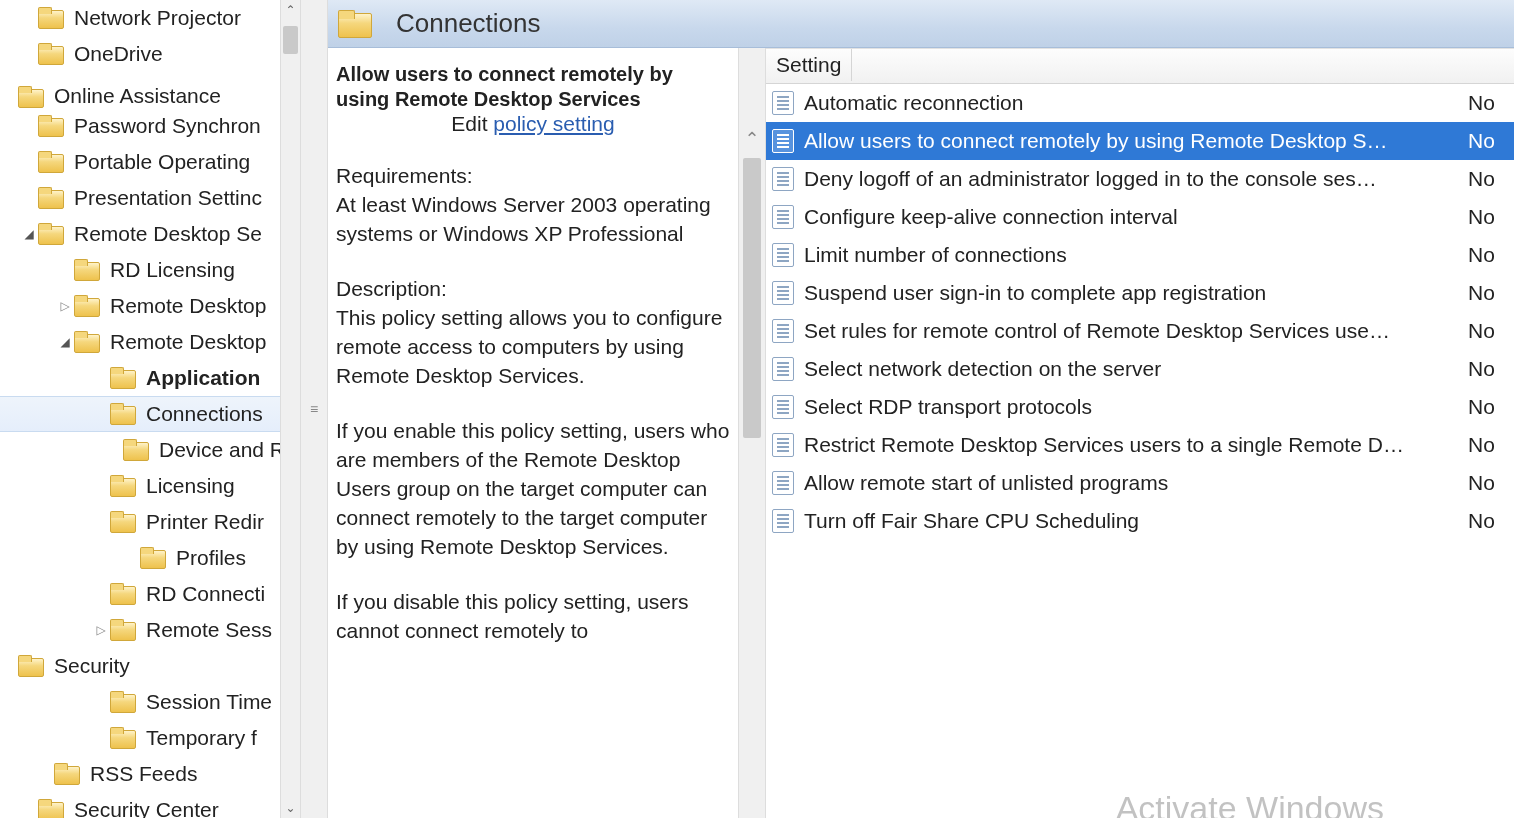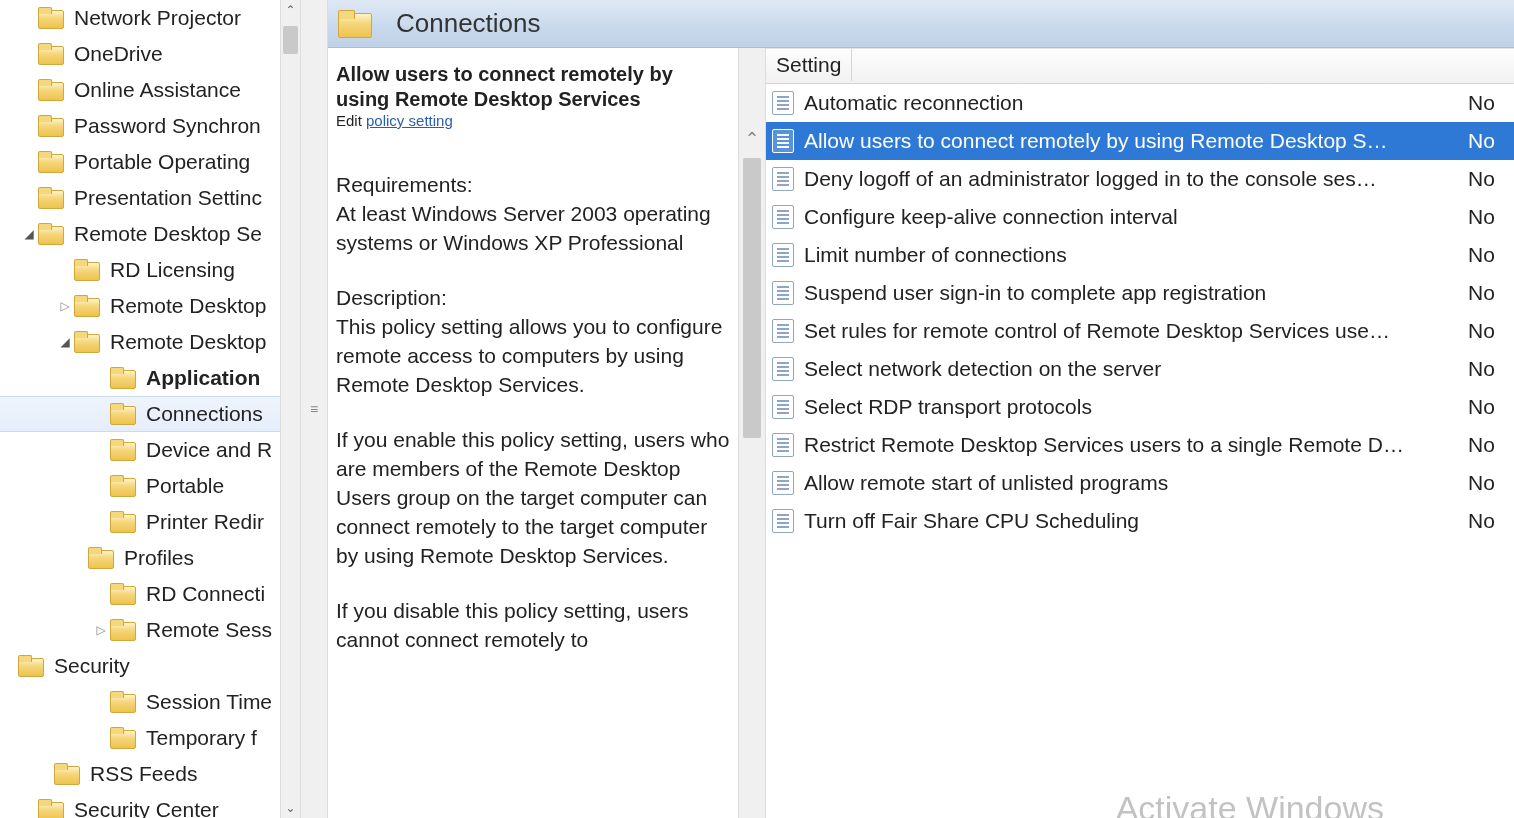--- a/index.html
+++ b/index.html
@@ -119,21 +119,21 @@
   .desc-panel {
     padding: 14px 8px 10px 8px;
     background: #fff;
     overflow: hidden;
   }
   .desc-title {
     font-weight: 700;
     font-size: 20px;
     line-height: 1.25;
   }
-  .desc-edit { margin-bottom: 42px; font-size:15px; }
+  .desc-edit { margin-bottom: 26px; font-size:21px;text-align:center; }
   .desc-edit a { color: #2a5db0; text-decoration: underline; }
   .desc-block { font-size: 21px; line-height: 1.38; margin-bottom: 26px; }
   .desc-label { }
   .desc-text { }
 
   .mid-scroll {
     background: #f0f0f0;
     border-left: 1px solid #ddd;
     border-right: 1px solid #ddd;
     position: relative;
@@ -253,21 +253,21 @@
         <div class="tree-node" style="padding-left: 20px;">
           <span class="expander"></span>
           <span class="folder-icon"></span>
           <span>Network Projector</span>
         </div>
         <div class="tree-node" style="padding-left: 20px;">
           <span class="expander"></span>
           <span class="folder-icon"></span>
           <span>OneDrive</span>
         </div>
-        <div class="tree-node" style="padding-left: 20px;">
+        <div class="tree-node" style=" align-items: flex-end;">
           <span class="expander"></span>
           <span class="folder-icon"></span>
           <span>Online Assistance</span>
         </div>
         <div class="tree-node" style="padding-left: 20px;">
           <span class="expander"></span>
           <span class="folder-icon"></span>
           <span>Password Synchron</span>
         </div>
         <div class="tree-node" style="padding-left: 20px;">
@@ -303,36 +303,36 @@
         <div class="tree-node" style="padding-left: 92px; font-weight: bold;">
           <span class="expander"></span>
           <span class="folder-icon"></span>
           <span>Application</span>
         </div>
         <div class="tree-node selected" style="padding-left: 92px;">
           <span class="expander"></span>
           <span class="folder-icon"></span>
           <span>Connections</span>
         </div>
+        <div class="tree-node" style="padding-left: 92px; justify-content: center;">
+          <span class="expander"></span>
+          <span class="folder-icon"></span>
+          <span>Device and R</span>
+        </div>
         <div class="tree-node" style="padding-left: 92px;">
           <span class="expander"></span>
           <span class="folder-icon"></span>
-          <span>Device and R</span>
+          <span>Licensing</span>
         </div>
         <div class="tree-node" style="padding-left: 92px;">
           <span class="expander"></span>
           <span class="folder-icon"></span>
-          <span>Portable</span>
-        </div>
-        <div class="tree-node" style="padding-left: 92px;">
-          <span class="expander"></span>
-          <span class="folder-icon"></span>
           <span>Printer Redir</span>
         </div>
-        <div class="tree-node" style="padding-left: 70px;">
+        <div class="tree-node" style="padding-left: 70px; justify-content: center;">
           <span class="expander"></span>
           <span class="folder-icon"></span>
           <span>Profiles</span>
         </div>
         <div class="tree-node" style="padding-left: 92px;">
           <span class="expander"></span>
           <span class="folder-icon"></span>
           <span>RD Connecti</span>
         </div>
         <div class="tree-node" style="padding-left: 92px;">

